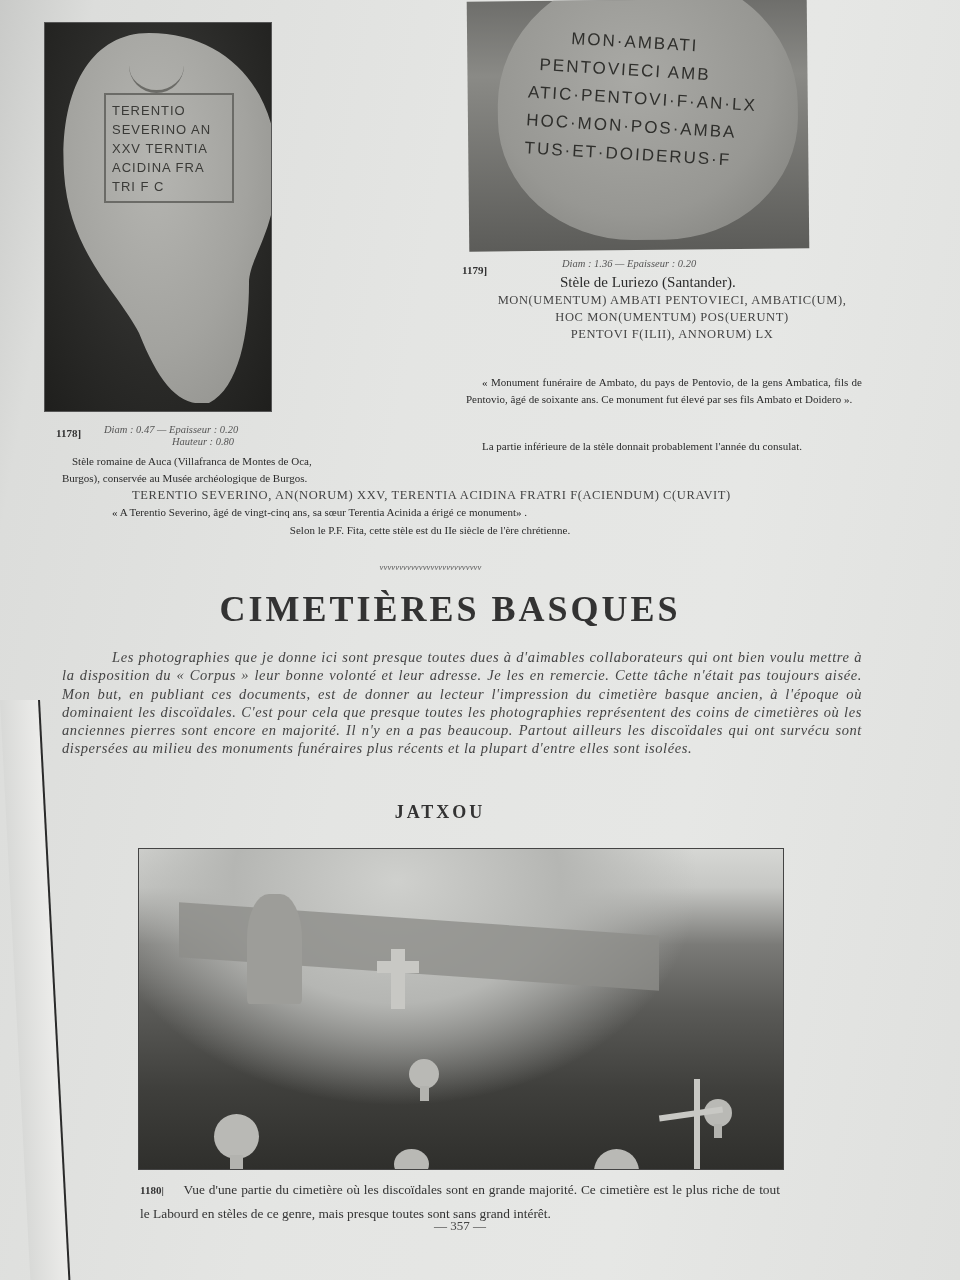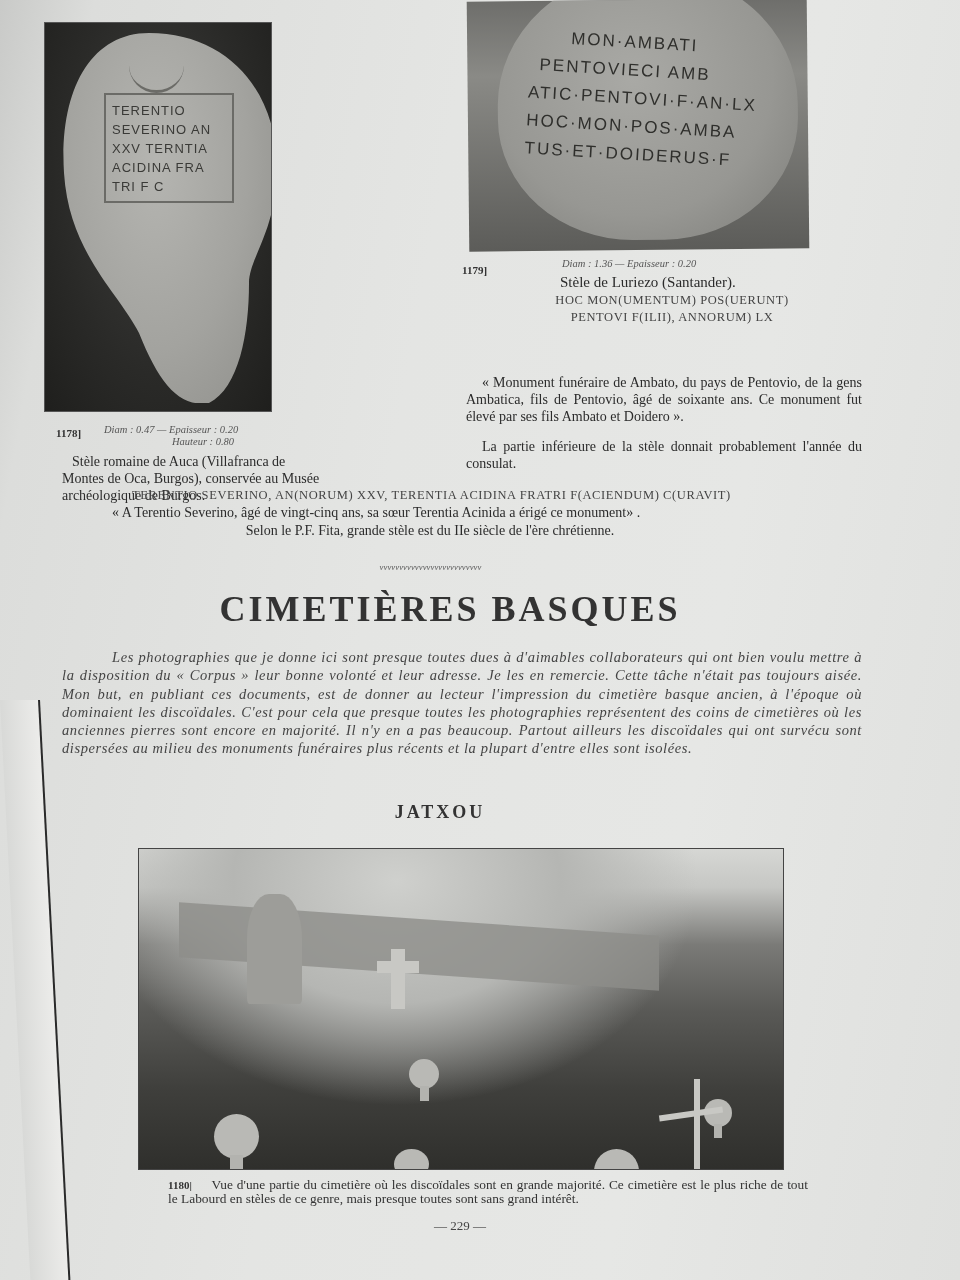--- a/index.html
+++ b/index.html
@@ -56,21 +56,21 @@
     }
     .stele-1179 .inscription {
       position: absolute; left: 30px; top: 60px; width: 250px;
       font-family: "Liberation Sans", sans-serif; font-size: 17px; line-height: 28px;
       color: #2f2f2c; letter-spacing: 2px; transform: rotate(4deg);
     }
 
     
     .cap-num { font-size: 11px; font-weight: bold; color: #333; }
     .dims { font-style: italic; font-size: 10.5px; color: #555; }
-    .caption { font-size: 14px; line-height: 17px; color: #2b2b2b; }
+    .caption { font-size: 11px; line-height: 17px; color: #2b2b2b; }
     .smallcaps { font-variant: small-caps; font-size: 12.5px; letter-spacing: 0.6px; color: #444; }
     .ornament { font-size: 14px; letter-spacing: 0px; color: #555; font-style: italic; }
 
     .title {
       left: 0; width: 900px; top: 588px; text-align: center;
       font-size: 36px; letter-spacing: 3px; color: #333;
     }
     .intro {
       left: 62px; top: 648px; width: 800px;
       font-style: italic; font-size: 14.5px; line-height: 18.3px; color: #444;
@@ -88,22 +88,22 @@
         linear-gradient(180deg, #d6d7d4 0%, #c6c7c4 12%, #7a7a77 30%, #5a5a57 50%, #3f3f3c 75%, #2f2f2c 100%);
       border: 1px solid #444;
       overflow: hidden;
     }
     .wall { position: absolute; left: 40px; top: 70px; width: 480px; height: 55px; background: #8d8d89; opacity: 0.8; transform: skewY(4deg); }
     .tall-stone { position: absolute; left: 108px; top: 45px; width: 55px; height: 110px; border-radius: 40% 40% 5% 5%; background: #9d9d99; }
     .disc { position: absolute; border-radius: 50%; background: #b9b9b5; }
     .disc::after { content: ""; position: absolute; left: 35%; bottom: -40%; width: 30%; height: 50%; background: #b3b3af; }
     .cross { position: absolute; background: #c8c8c4; }
     .caption-1180 {
-      left: 168px; top: 1178px; width: 640px;
-      font-size: 13.4px; line-height: 14px; color: #333; text-align: justify;
+      left: 140px; top: 1178px; width: 640px;
+      font-size: 13.4px; line-height: 24px; color: #333; text-align: justify;
     }
     .folio { left: 0; width: 920px; top: 1218px; text-align: center; font-size: 13px; color: #444; }
   </style>
 </head>
 <body>
 
 <div class="page-edge"></div>
 
 <div class="abs photo-1178">
   <div class="stele-1178">
@@ -127,34 +127,35 @@
       <div>HOC·MON·POS·AMBA</div>
       <div>TUS·ET·DOIDERUS·F</div>
     </div>
   </div>
 </div>
 
 <div class="abs dims" style="left:562px; top:258px;">Diam : 1.36 — Epaisseur : 0.20</div>
 <div class="abs cap-num" style="left:462px; top:264px;">1179]</div>
 <div class="abs caption" style="left:560px; top:274px; font-size:15px;">Stèle de Luriezo (Santander).</div>
 <div class="abs smallcaps" style="left:472px; top:292px; width:400px; text-align:center; line-height:17px;">
+  <div>MON(UMENTUM) AMBATI PENTOVIECI, AMBATIC(UM),</div>
   <div>HOC MON(UMENTUM) POS(UERUNT)</div>
   <div>PENTOVI F(ILII), ANNORUM) LX</div>
 </div>
 <div class="abs caption" style="left:466px; top:374px; width:396px; text-align:justify; text-indent:16px;">« Monument funéraire de Ambato, du pays de Pentovio, de la gens Ambatica, fils de Pentovio, âgé de soixante ans. Ce monument fut élevé par ses fils Ambato et Doidero ».</div>
 <div class="abs caption" style="left:466px; top:438px; width:396px; text-align:justify; text-indent:16px;">La partie inférieure de la stèle donnait probablement l'année du consulat.</div>
 
 <div class="abs cap-num" style="left:56px; top:427px;">1178]</div>
 <div class="abs dims" style="left:104px; top:424px;">Diam : 0.47 — Epaisseur : 0.20</div>
 <div class="abs dims" style="left:172px; top:436px;">Hauteur : 0.80</div>
 <div class="abs caption" style="left:62px; top:453px; width:258px; text-indent:10px;">Stèle romaine de Auca (Villafranca de Montes de Oca, Burgos), conservée au Musée archéologique de Burgos.</div>
 
 <div class="abs smallcaps" style="left:132px; top:488px; width:640px;">TERENTIO SEVERINO, AN(NORUM) XXV, TERENTIA ACIDINA FRATRI F(ACIENDUM) C(URAVIT)</div>
 <div class="abs caption" style="left:112px; top:504px; width:700px;">« A Terentio Severino, âgé de vingt-cinq ans, sa sœur Terentia Acinida a érigé ce monument» .</div>
-<div class="abs caption" style="left:0; width:860px; top:522px; text-align:center;">Selon le P.F. Fita, grande stèle est du IIe siècle de l'ère chrétienne.</div>
+<div class="abs caption" style="left:0; width:860px; top:522px; text-align:center;">Selon le P.F. Fita, cette stèle est du IIe siècle de l'ère chrétienne.</div>
 
 <div class="abs ornament" style="left:0; width:860px; top:562px; text-align:center;">ᵛᵛᵛᵛᵛᵛᵛᵛᵛᵛᵛᵛᵛᵛᵛᵛᵛᵛᵛᵛᵛᵛᵛᵛᵛᵛ</div>
 
 <h1 class="abs title">CIMETIÈRES BASQUES</h1>
 
 <div class="abs intro">
   <p>Les photographies que je donne ici sont presque toutes dues à d'aimables collaborateurs qui ont bien voulu mettre à la disposition du « Corpus » leur bonne volonté et leur adresse. Je les en remercie. Cette tâche n'était pas toujours aisée. Mon but, en publiant ces documents, est de donner au lecteur l'impression du cimetière basque ancien, à l'époque où dominaient les discoïdales. C'est pour cela que presque toutes les photographies représentent des coins de cimetières où les anciennes pierres sont encore en majorité. Il n'y en a pas beaucoup. Partout ailleurs les discoïdales qui ont survécu sont dispersées au milieu des monuments funéraires plus récents et la plupart d'entre elles sont isolées.</p>
 </div>
 
 <h2 class="abs subtitle" style="font-weight:bold;">JATXOU</h2>
@@ -175,13 +176,13 @@
   <div class="cross" style="left:555px; top:230px; width:6px; height:100px;"></div>
   <div class="cross" style="left:520px; top:262px; width:64px; height:6px; transform:rotate(-8deg);"></div>
 </div>
 
 <div class="abs caption-1180">
   <span class="cap-num">1180|</span>
   <span style="display:inline-block; width:12px;"></span>
   <span>Vue d'une partie du cimetière où les discoïdales sont en grande majorité. Ce cimetière est le plus riche de tout le Labourd en stèles de ce genre, mais presque toutes sont sans grand intérêt.</span>
 </div>
 
-<div class="abs folio">— 229 —</div>
+<div class="abs folio">— 357 —</div>
 
 </body></html>

